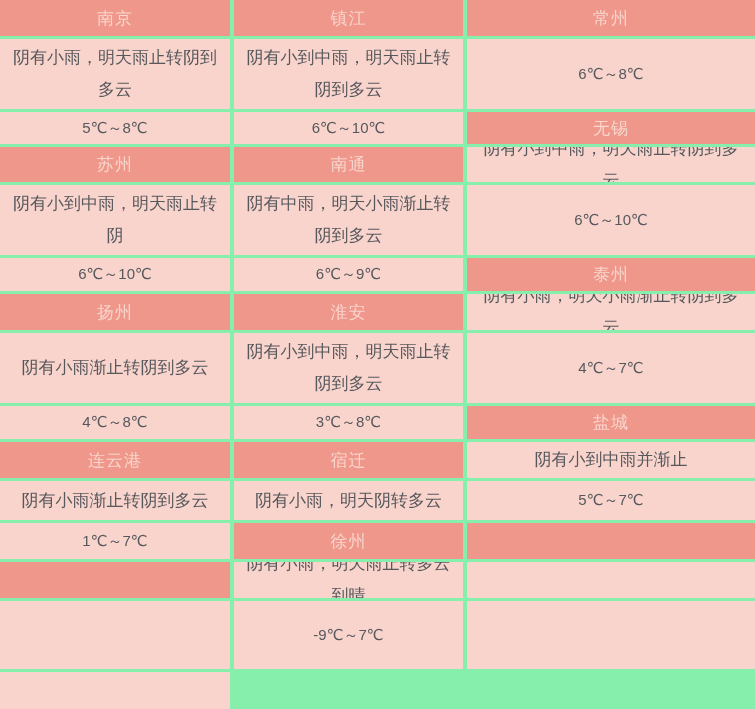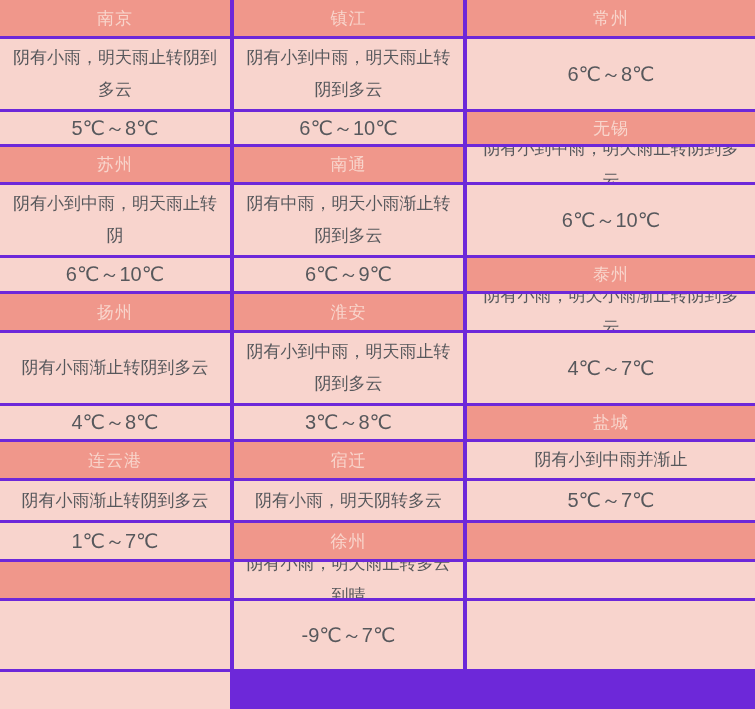--- a/index.html
+++ b/index.html
@@ -13,21 +13,21 @@
     font-family: "Liberation Sans", "DejaVu Sans", sans-serif;
   }
   .weather-table {
     display: grid;
     width: 755px;
     height: 709px;
     grid-template-columns: 230px 229px 288px;
     grid-template-rows: 36px 70px 32px 35px 70px 33px 36px 70px 33px 36px 39px 36px 36px 68px 37px;
     column-gap: 4px;
     row-gap: 3px;
-    background: #6d28d9;
+    background: #86efac;
   }
   .cell {
     display: flex;
     align-items: center;
     justify-content: center;
     text-align: center;
     box-sizing: border-box;
     overflow: hidden;
   }
   .hdr {
@@ -39,21 +39,21 @@
   .desc {
     background: #F8D4CD;
     color: #57585C;
     font-size: 17px;
     line-height: 32px;
     padding: 0 12px;
   }
   .temp {
     background: #F8D4CD;
     color: #57585C;
-    font-size: 20px;
+    font-size: 15px;
   }
 </style>
 </head>
 <body>
 
 <div class="weather-table">
 
   <div class="cell hdr">南京</div>
   <div class="cell hdr">镇江</div>
   <div class="cell hdr">常州</div>

